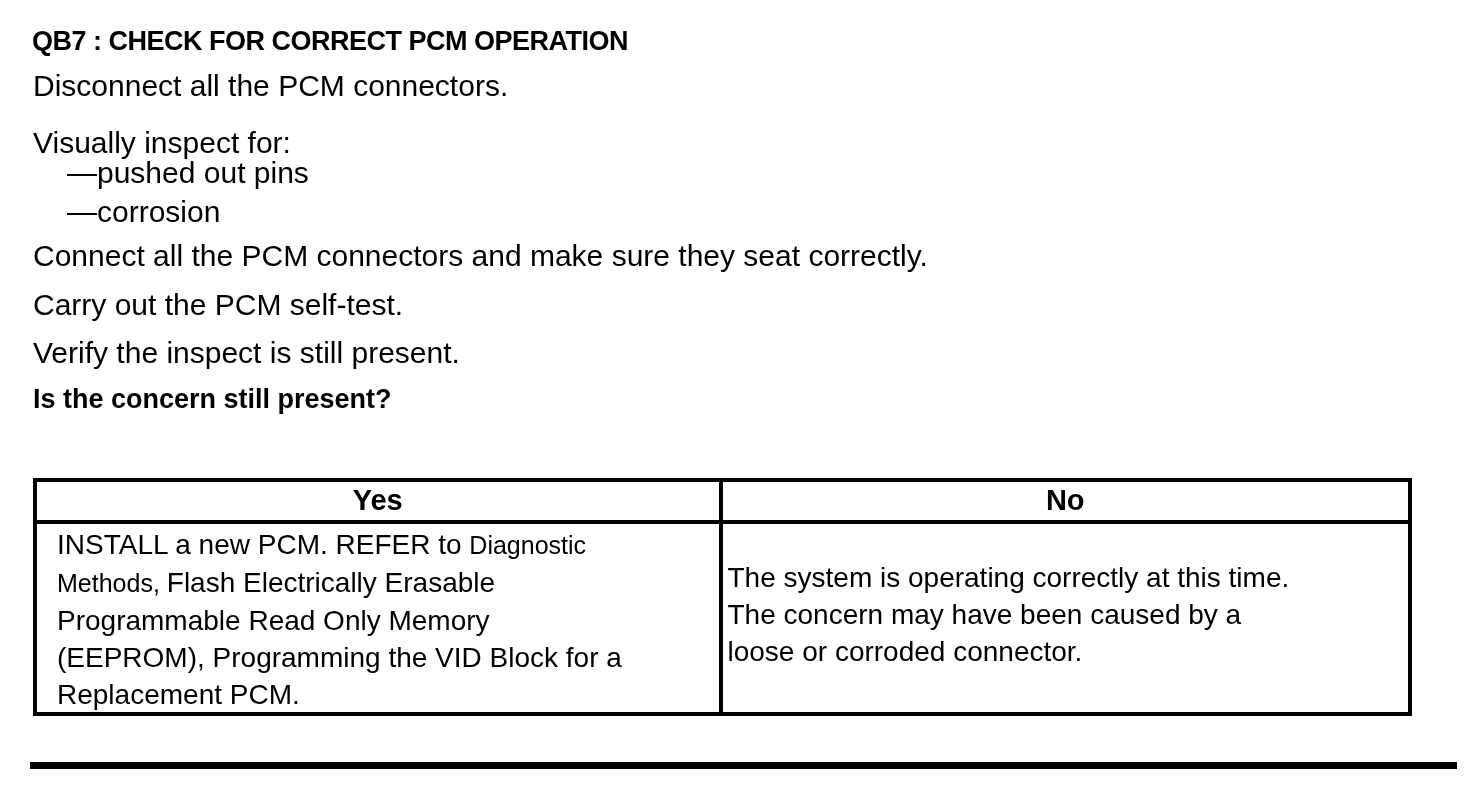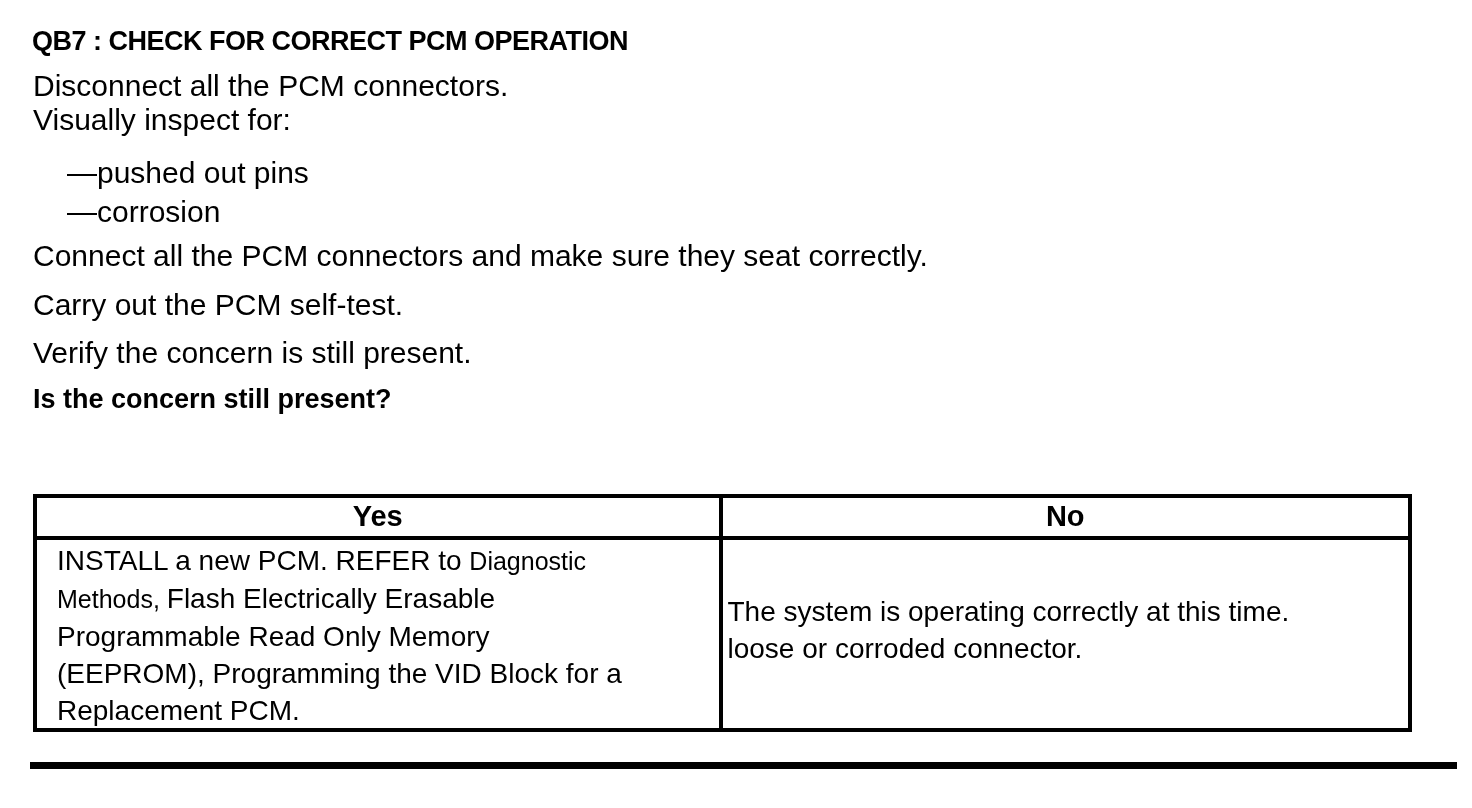--- a/index.html
+++ b/index.html
@@ -39,21 +39,21 @@
     position: absolute;
     left: 33px;
     top: 384px;
     font-size: 27px;
     font-weight: bold;
     white-space: nowrap;
   }
   .qtable {
     position: absolute;
     left: 33px;
-    top: 494px;
+    top: 478px;
     width: 1379px;
     border: 4px solid #000000;
     box-sizing: border-box;
   }
   .qtable .hrow {
     display: flex;
     border-bottom: 4px solid #000000;
   }
   .qtable .hcell {
     width: 50%;
@@ -100,44 +100,45 @@
   }
 </style>
 </head>
 <body>
 
 <div class="page">
 
   <div class="doc-title">QB7 : CHECK FOR CORRECT PCM OPERATION</div>
 
   <div class="step" style="top:71px">Disconnect all the PCM connectors.</div>
-  <div class="step" style="top:105px">Visually inspect for:</div>
+  <div class="step" style="top:128px">Visually inspect for:</div>
   <div class="step indented" style="top:158px">—pushed out pins</div>
   <div class="step indented" style="top:197px">—corrosion</div>
   <div class="step" style="top:241px">Connect all the PCM connectors and make sure they seat correctly.</div>
   <div class="step" style="top:290px">Carry out the PCM self-test.</div>
-  <div class="step" style="top:338px">Verify the concern is still present.</div>
+  <div class="step" style="top:338px">Verify the inspect is still present.</div>
 
   <div class="question">Is the concern still present?</div>
 
   <div class="qtable">
     <div class="hrow">
       <div class="hcell yes">Yes</div>
       <div class="hcell no">No</div>
     </div>
     <div class="brow">
       <div class="bcell yes">
         <div class="cell-line"><span>INSTALL a new PCM. REFER to </span><span class="small-ref">Diagnostic</span></div>
         <div class="cell-line"><span class="small-ref">Methods, </span><span>Flash Electrically Erasable</span></div>
         <div class="cell-line">Programmable Read Only Memory</div>
         <div class="cell-line">(EEPROM), Programming the VID Block for a</div>
         <div class="cell-line centered">Replacement PCM.</div>
       </div>
       <div class="bcell no">
         <div class="cell-line">The system is operating correctly at this time.</div>
+        <div class="cell-line">The concern may have been caused by a</div>
         <div class="cell-line">loose or corroded connector.</div>
       </div>
     </div>
   </div>
 
   <div class="bottom-rule"></div>
 
 </div>
 
 </body></html>

